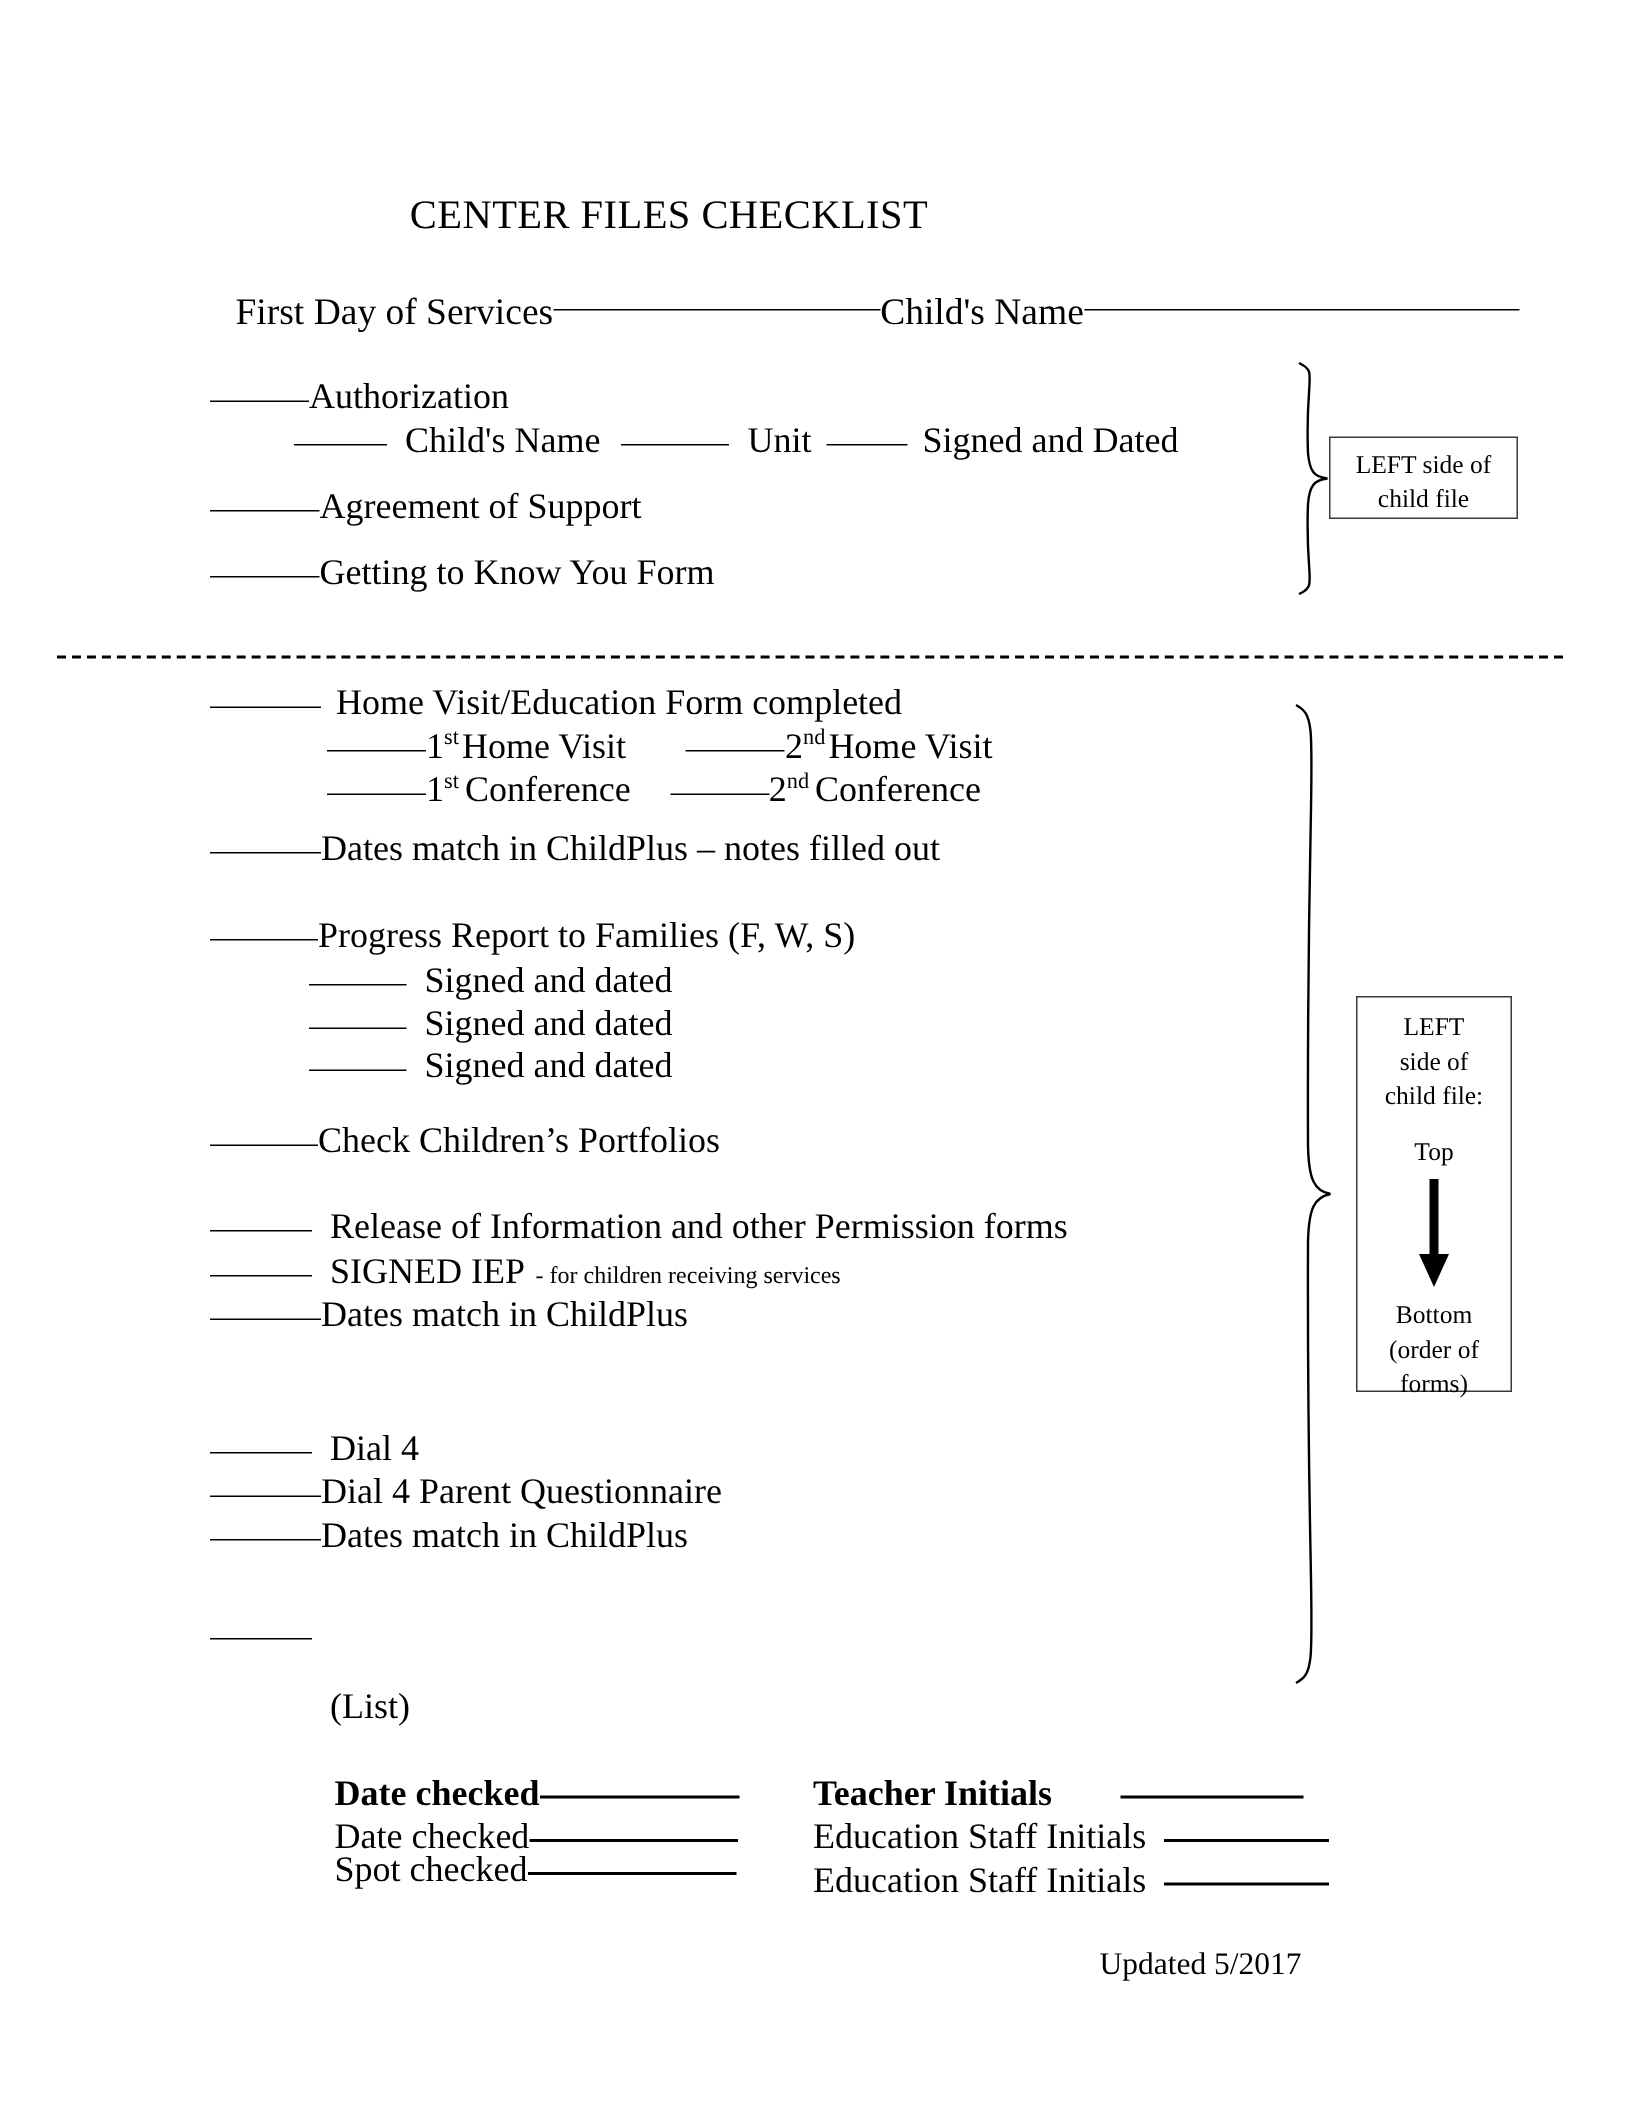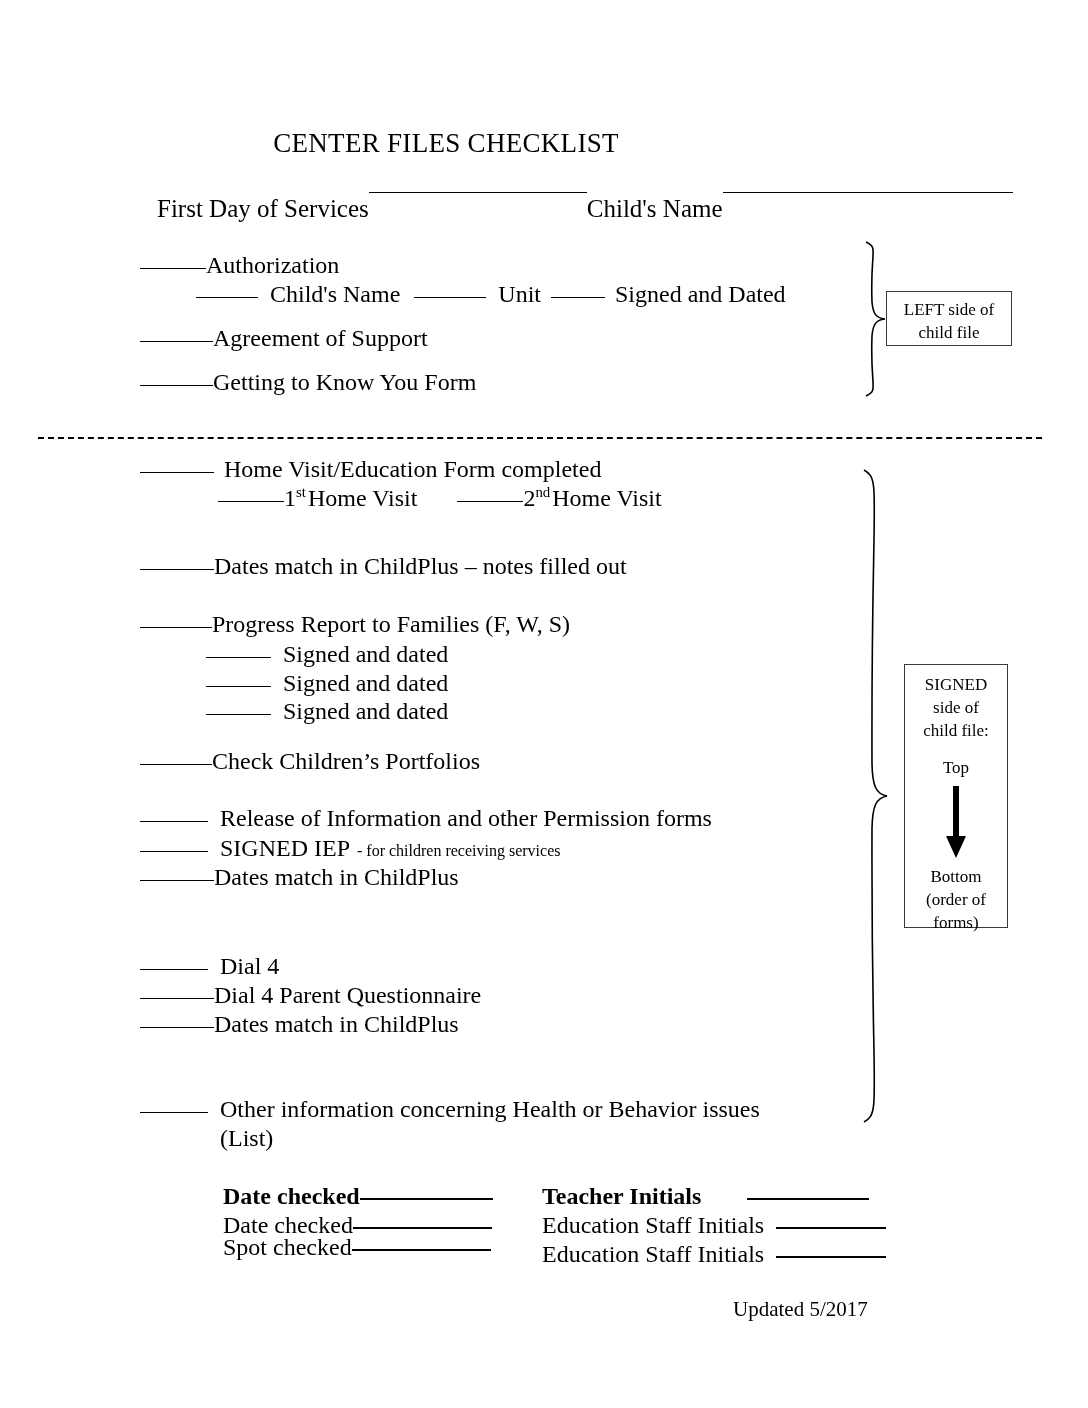--- a/index.html
+++ b/index.html
@@ -34,21 +34,21 @@
   }
 
   
   .header-row {
     position: absolute;
     top: 195px;
     left: 157px;
     font-size: 25px;
     white-space: nowrap;
     display: flex;
-    align-items: flex-start;
+    align-items: center;
   }
   .hdr-label { display: inline-block; }
   .rule {
     display: inline-block;
     border-bottom: 1.6px solid #000;
     height: 0;
     position: relative;
     top: -3px;
   }
   .rule.r-services { width: 218px; }
@@ -199,20 +199,26 @@
     <span class="txt" style="padding-left:10px;">Home Visit/Education Form completed</span>
   </div>
 
   <div class="line" style="top:485px; left:218px;">
     <span class="blank" style="width:66px;"></span>
     <span class="txt"><span>1</span><sup>st</sup><span style="padding-left:2px;">Home Visit</span></span>
     <span class="blank" style="width:66px; margin-left:40px;"></span>
     <span class="txt"><span>2</span><sup>nd</sup><span style="padding-left:2px;">Home  Visit</span></span>
   </div>
 
+  <div class="line" style="top:514px; left:218px;">
+    <span class="blank" style="width:66px;"></span>
+    <span class="txt"><span>1</span><sup>st</sup><span style="padding-left:4px;">Conference</span></span>
+    <span class="blank" style="width:66px; margin-left:26px;"></span>
+    <span class="txt"><span>2</span><sup>nd</sup><span style="padding-left:4px;">Conference</span></span>
+  </div>
 
   <div class="line" style="top:553px; left:140px;">
     <span class="blank" style="width:74px;"></span>
     <span class="txt">Dates match in ChildPlus – notes filled out</span>
   </div>
 
   <div class="line" style="top:611px; left:140px;">
     <span class="blank" style="width:72px;"></span>
     <span class="txt">Progress Report to Families (F, W, S)</span>
   </div>
@@ -263,32 +269,31 @@
     <span class="txt">Dial 4 Parent Questionnaire</span>
   </div>
 
   <div class="line" style="top:1011px; left:140px;">
     <span class="blank" style="width:74px;"></span>
     <span class="txt">Dates match in ChildPlus</span>
   </div>
 
   <div class="line" style="top:1096px; left:140px;">
     <span class="blank" style="width:68px;"></span>
-    <span class="txt" style="padding-left:12px;">Other information concerning Health or Behavior issues</span>
   </div>
   <div class="line" style="top:1125px; left:220px;">
     <span class="txt">(List)</span>
   </div>
 
   <svg class="brace" style="left:860px; top:468px;" width="30" height="656" viewBox="0 0 30 656">
     <path d="M4 2 C22 12, 11 20, 12 296 C12.5 318, 16 326, 27 328 C16 330, 12.5 338, 12 360 C11 636, 22 644, 4 654" fill="none" stroke="#000" stroke-width="1.6"></path>
   </svg>
 
   <div class="side-box box-right">
-    <div>SIGNED</div>
+    <div>LEFT</div>
     <div>side of</div>
     <div>child file:</div>
     <div class="spacer-sm"></div>
     <div>Top</div>
     <div class="arrow-wrap">
       <svg class="arrow-svg" width="24" height="74" viewBox="0 0 24 74">
         <line x1="12" y1="0" x2="12" y2="56" stroke="#000" stroke-width="6"></line>
         <polygon points="12,72 2,50 22,50" fill="#000"></polygon>
       </svg>
     </div>

